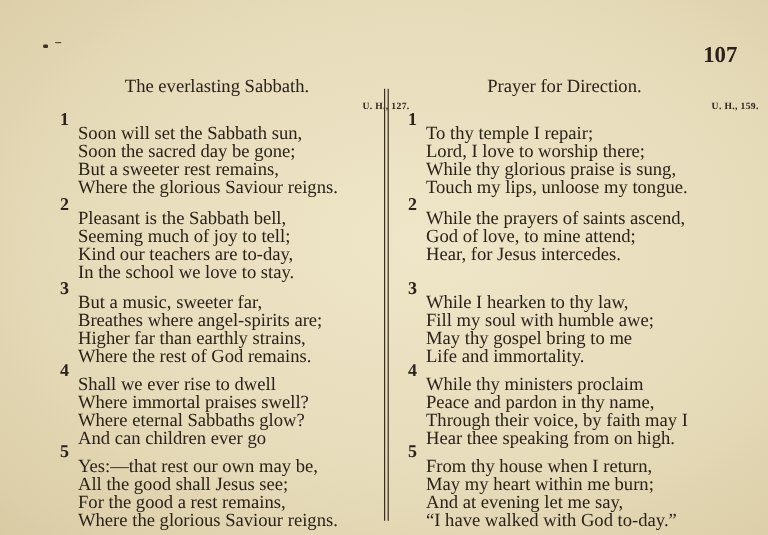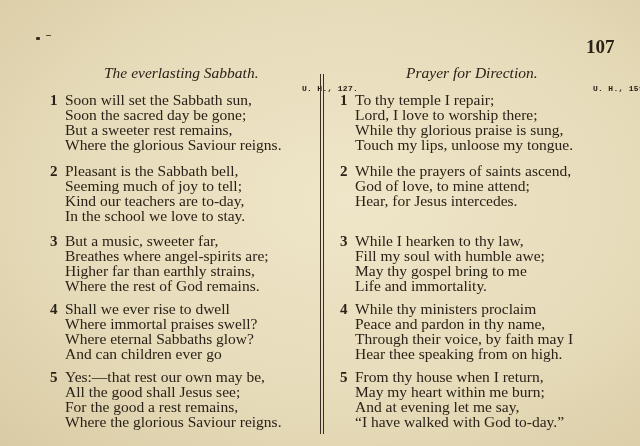--- a/index.html
+++ b/index.html
@@ -16,37 +16,37 @@
   .mark2 { position: absolute; left: 34px; top: 35px; width: 5px; height: 1px; background: #5a4a35; }
   .page-number {
     position: absolute; left: 574px; top: 36px;
     font-family: "Liberation Serif", serif; font-weight: bold; font-size: 19px;
     color: #2a2218;
   }
   .column { position: absolute; top: 0; }
   .col-left { left: 0; width: 300px; }
   .col-right { left: 318px; width: 300px; }
   .hymn-title {
-    position: absolute; font-family: "Liberation Serif", serif; font-style: italic;
+    position: absolute; font-family: "Liberation Serif", serif; 
     font-size: 15.5px; white-space: nowrap; color: #2a2218;
   }
   .col-left .hymn-title { left: 92px; top: 64px; }
   .col-right .hymn-title { left: 76px; top: 64px; text-align: center; }
   .ref {
-    position: absolute; font-family: Liberation Mono, monospace; font-weight: bold;
+    position: absolute; font-family: Liberation Serif, serif; font-weight: bold;
     font-size: 8px; letter-spacing: 0.3px; white-space: nowrap; color: #2a2218; padding-left: 33px;
   }
   .col-left .ref { left: 257px; top: 84px; }
   .col-right .ref { left: 230px; top: 84px; }
   .stanza { position: absolute; }
   .verse-num {
     position: absolute; left: 0; top: 0;
     font-family: "Liberation Serif", serif; font-weight: bold; font-size: 15px;
   }
-  .lines { position: absolute; left: 15px; top: 0; }
+  .lines { position: absolute; left: 15px; top: 12px; }
   .line {
     font-family: "Liberation Serif", serif; font-size: 15.5px; line-height: 15px;
     white-space: nowrap; color: #2a2218;
   }
   .col-left .stanza { left: 38px; }
   .col-right .stanza { left: 10px; }
   .divider {
     position: absolute; left: 308px; top: 74px; width: 2px; height: 360px;
     border-left: 1.5px solid #3a2f22; border-right: 1.5px solid #3a2f22;
   }

